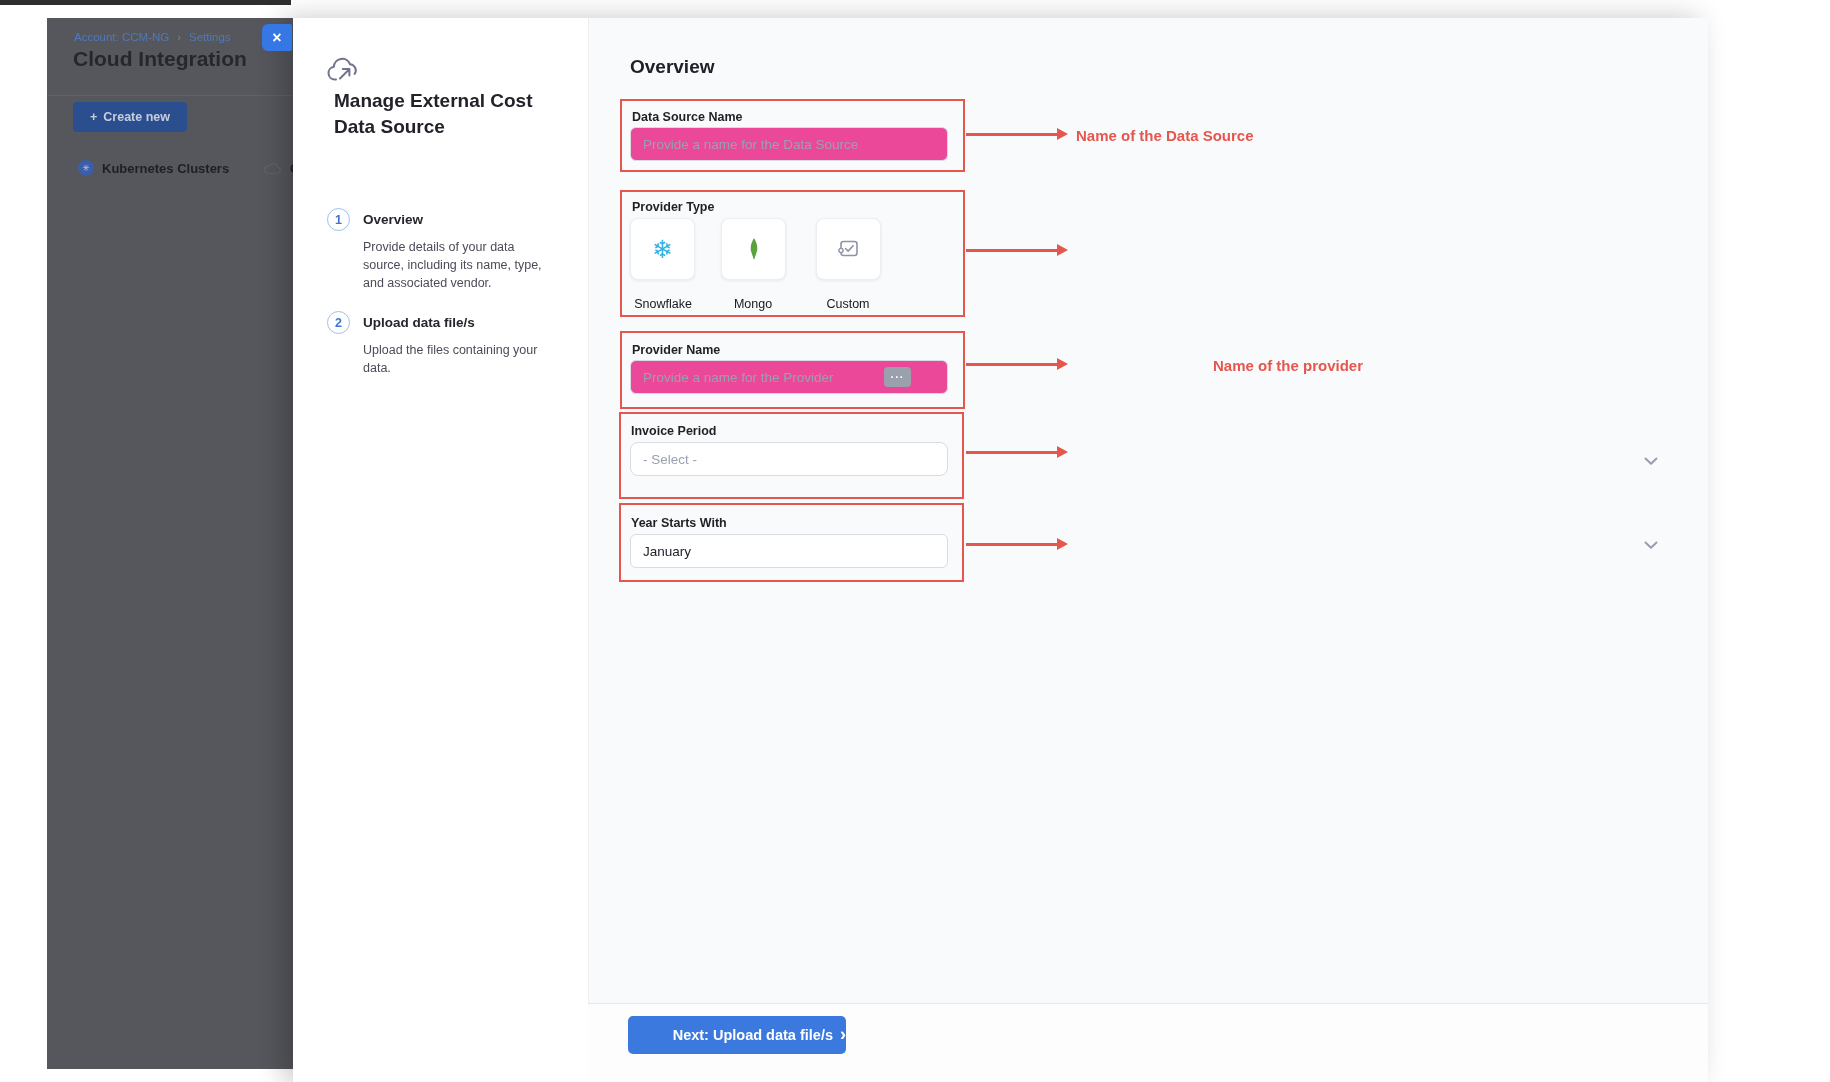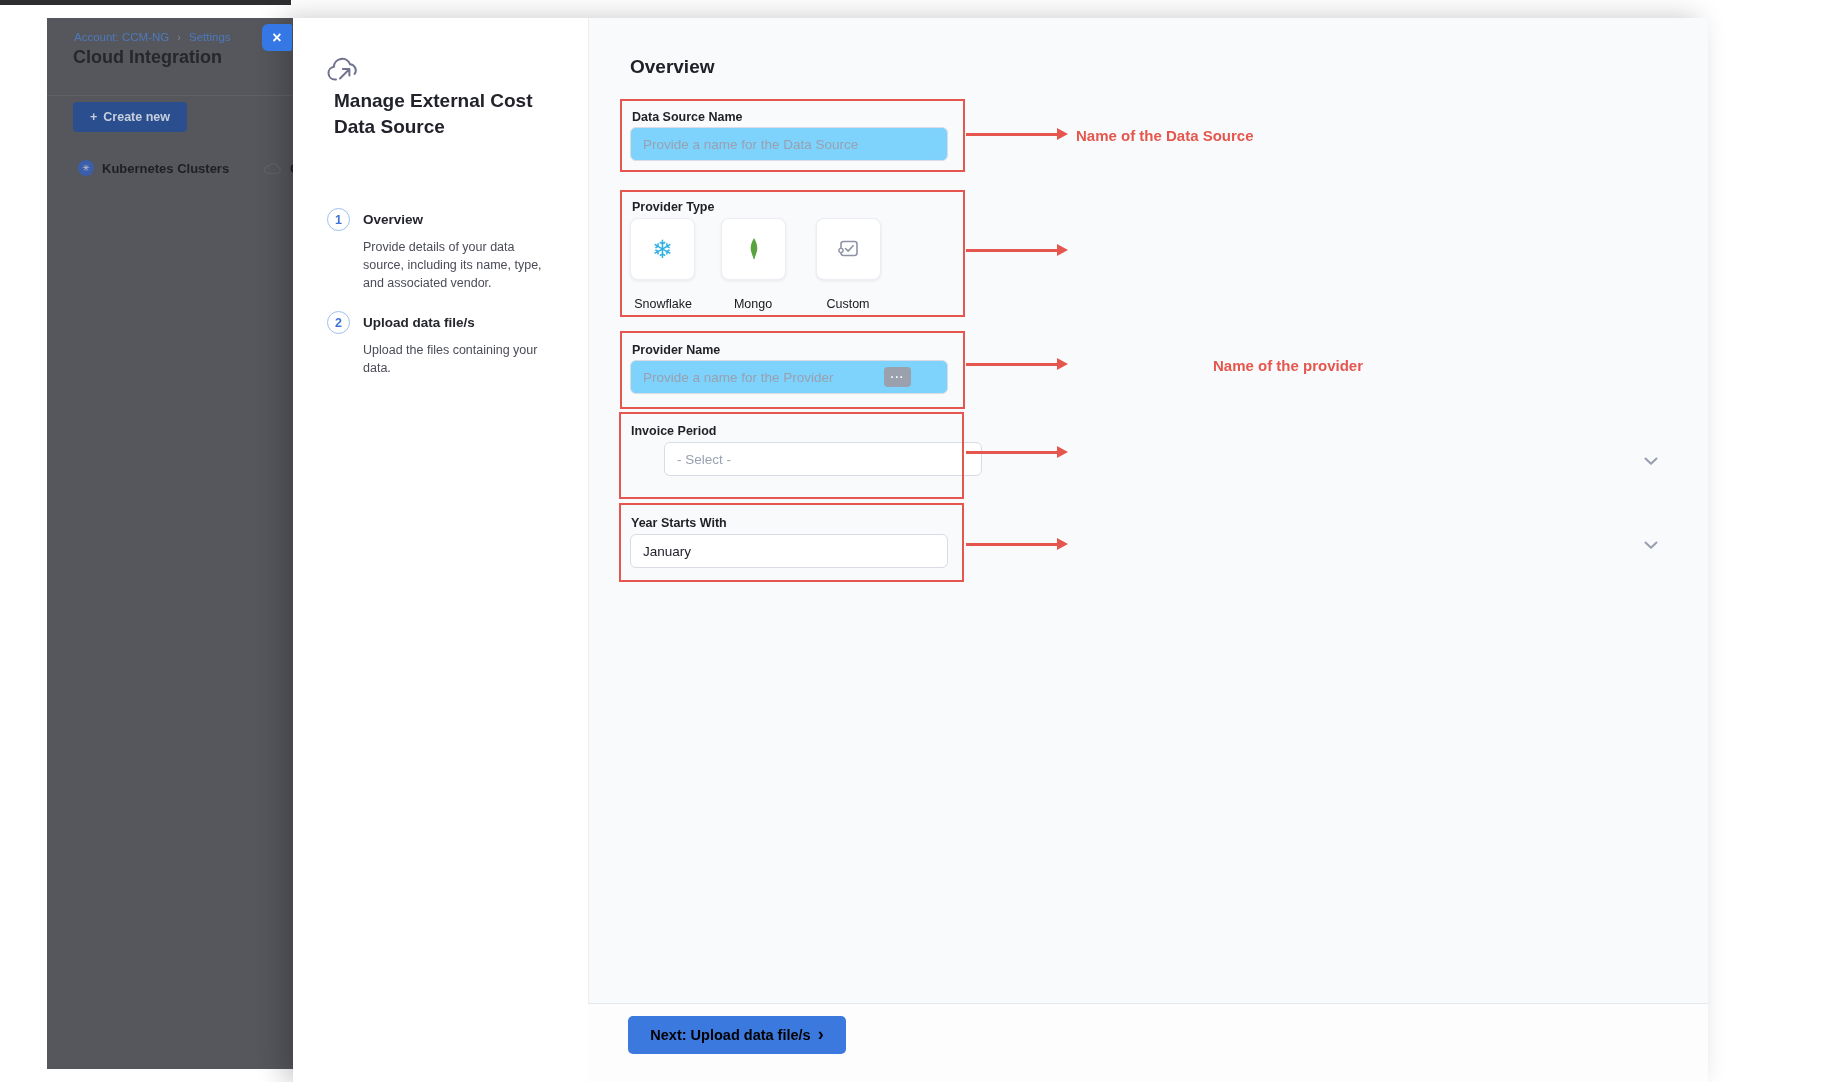--- a/index.html
+++ b/index.html
@@ -10,21 +10,21 @@
   }
   .abs { position:absolute; }
 
   
   .top-strip { left:0; top:0; width:291px; height:5px; background:#2e2e30; }
 
   
   .sidebar { left:47px; top:18px; width:246px; height:1051px; background:#56575c; overflow:hidden; }
   .crumbs { position:absolute; left:27px; top:13px; font-size:11.5px; color:#4d79bd; white-space:nowrap; }
   .crumbs .sep { color:#85878d; margin:0 5px; font-size:10px; }
-  .side-title { position:absolute; left:26px; top:29px; font-size:18px; font-weight:700; color:#26272c; }
+  .side-title { position:absolute; left:26px; top:29px; font-size:21px; font-weight:700; color:#26272c; }
   .side-div { position:absolute; left:0; top:77px; width:100%; height:1px; background:#616267; }
   .create-btn {
     position:absolute; left:26px; top:84px; width:114px; height:30px;
     background:#2b4e8e; border-radius:4px; color:#c6cedd; font-size:12.5px; font-weight:700;
     display:flex; align-items:center; justify-content:center; gap:6px; cursor:pointer;
   }
   .side-tab { position:absolute; top:136px; height:28px; display:flex; align-items:center; gap:8px; }
   .tab-k8s { left:31px; }
   .tab-cloud { left:216px; }
   .k8s-badge {
@@ -71,33 +71,33 @@
   .box5 { left:619px; top:503px; width:345px; height:79px; }
 
   .field-label { font-size:12.5px; font-weight:700; color:#1f2026; white-space:nowrap; }
   .lab1 { left:632px; top:110px; }
   .lab2 { left:632px; top:200px; }
   .lab3 { left:632px; top:343px; }
   .lab4 { left:631px; top:424px; }
   .lab5 { left:631px; top:516px; }
 
   .text-input {
-    position:absolute; width:318px; height:34px; background:#7dd3fc;
+    position:absolute; width:318px; height:34px; background:#ec4899;
     border:1px solid #d9dbe5; border-radius:6px; padding:0 12px;
     font-family:"Liberation Sans", sans-serif; font-size:13.5px; color:#22232b; outline:none;
   }
   .text-input::placeholder { color:#9aa0b0; opacity:1; }
   .in1 { left:630px; top:127px; }
   .in3 { left:630px; top:360px; }
   .select-box {
     position:absolute; width:318px; height:34px; background:#ffffff;
     border:1px solid #d9dbe5; border-radius:6px; padding:0 12px;
     display:flex; align-items:center; font-size:13.5px; cursor:pointer;
   }
-  .in4 { left:664px; top:442px; color:#9aa0b0; }
+  .in4 { left:630px; top:442px; color:#9aa0b0;border-radius:8px; }
   .in5 { left:630px; top:534px; color:#22232b; }
 
   .provider-card {
     position:absolute; top:218px; width:65px; height:62px; background:#ffffff;
     border:1px solid #edeef3; border-radius:8px; box-shadow:0 1px 3px rgba(30,30,50,0.08);
     display:flex; align-items:center; justify-content:center; cursor:pointer;
   }
   .card1 { left:630px; } .card2 { left:721px; } .card3 { left:816px; }
   .card-label { position:absolute; top:297px; width:100px; text-align:center; font-size:12.5px; color:#17181d; }
   .clab1 { left:613px; } .clab2 { left:703px; } .clab3 { left:798px; }
@@ -122,22 +122,22 @@
   .ar1 { top:133px; } .ar2 { top:249px; } .ar3 { top:363px; } .ar4 { top:451px; } .ar5 { top:543px; }
   .ann-text { font-size:15px; font-weight:700; color:#e5574e; line-height:19.5px; }
   .t1 { left:1076px; top:126px; width:310px; }
   .t2 { left:1078px; top:231px; width:262px; }
   .t3 { left:1138px; top:356px; width:300px;text-align:center; }
   .t4 { left:1078px; top:443px; width:348px; }
   .t5 { left:1078px; top:535px; width:352px; }
 
   .next-btn {
     left:628px; top:1016px; width:218px; height:38px; background:#3b79de; border-radius:5px;
-    color:#000000; font-size:14.5px; font-weight:700;
-    display:flex; align-items:center; justify-content:center; gap:7px; cursor:pointer;
+    color:#ffffff; font-size:14.5px; font-weight:700;
+    display:flex; align-items:center; justify-content:flex-end; gap:7px; cursor:pointer;
   }
   .next-chev { font-size:18px; font-weight:700; line-height:1; margin-top:-2px; }
 </style>
 </head>
 <body>
 
 <div class="screen">
 
   <div class="abs top-strip"></div>
 

